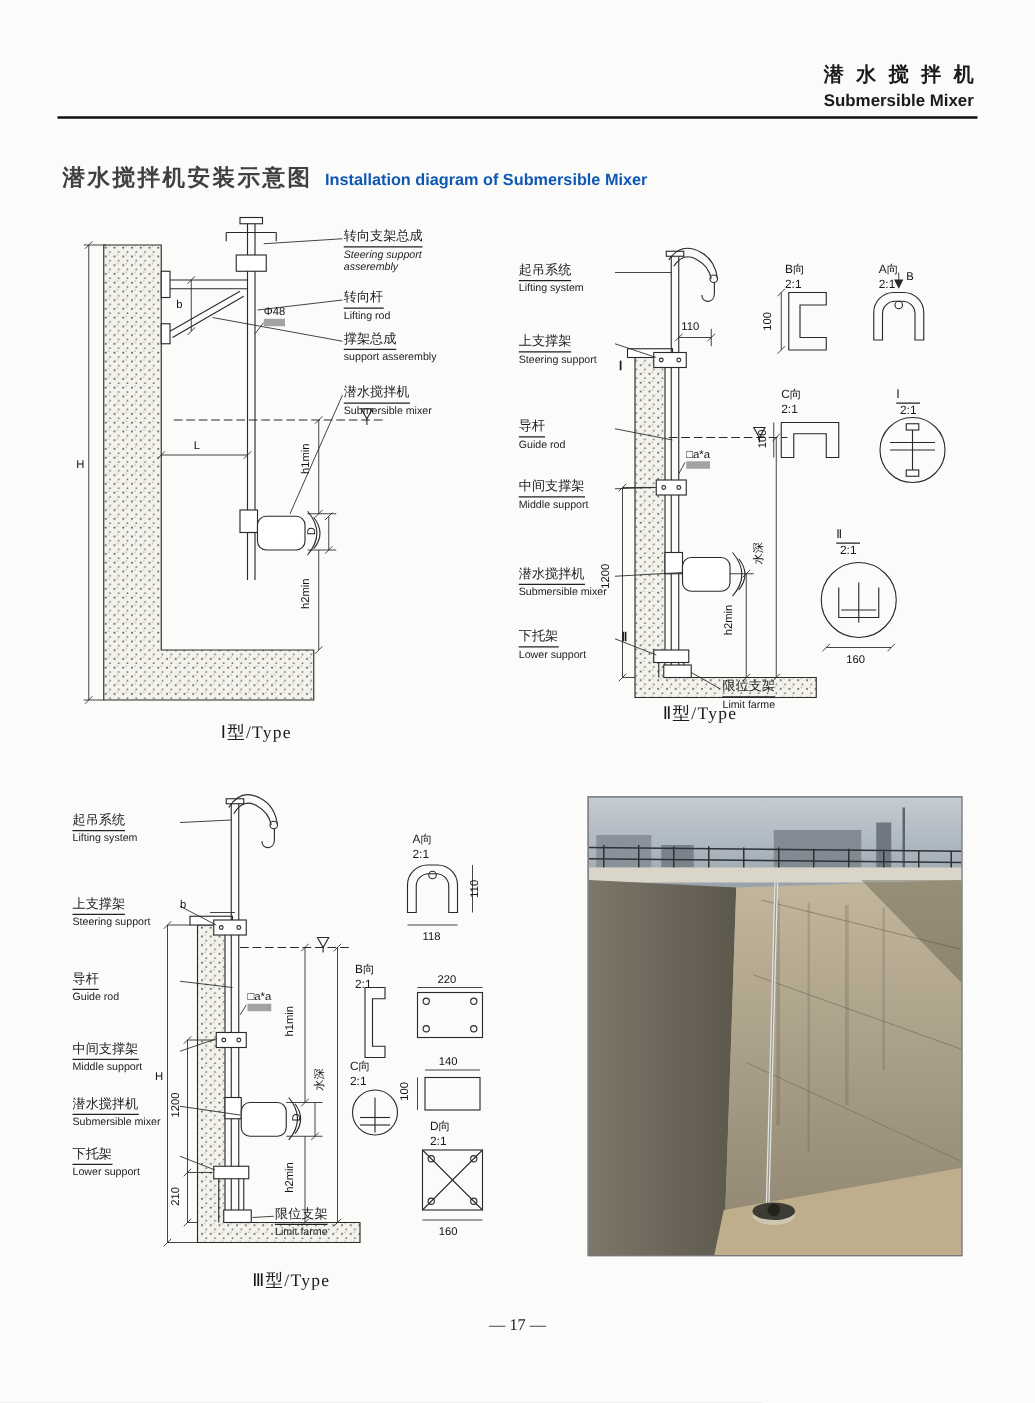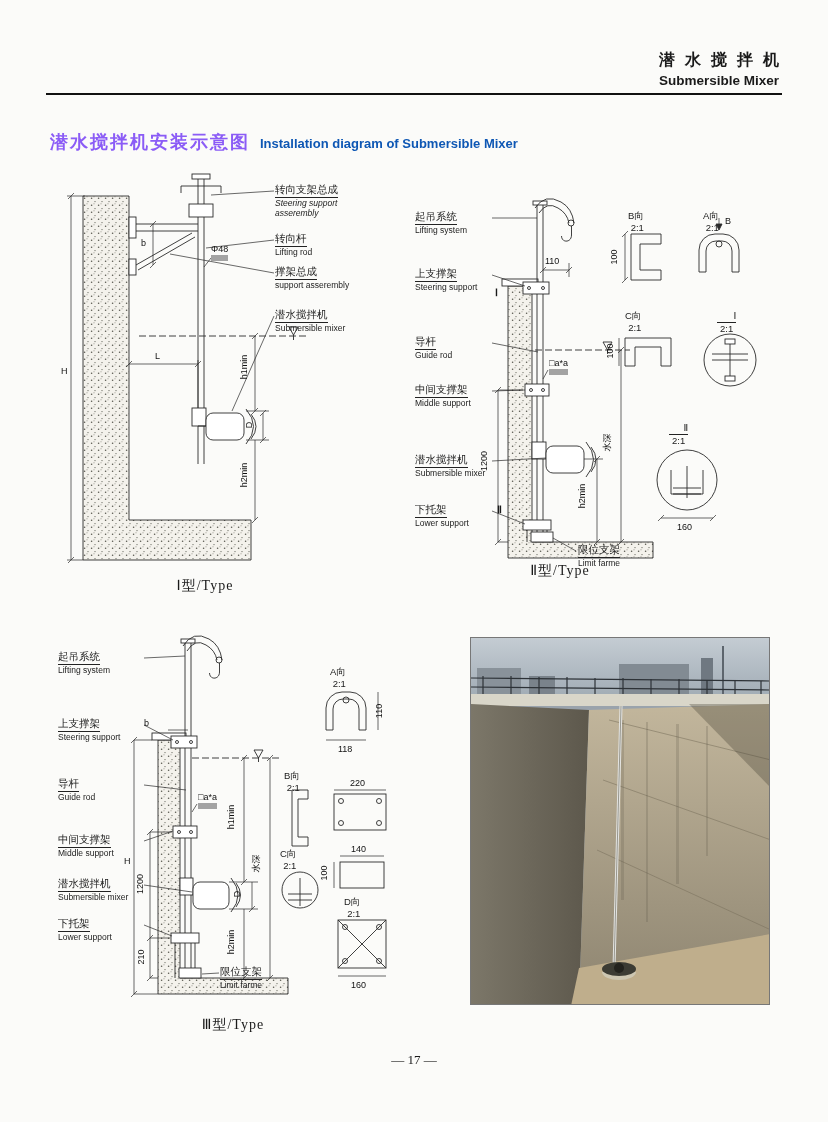--- a/index.html
+++ b/index.html
@@ -9,35 +9,35 @@
     background:#fbfbf9; color:#1a1a1a; overflow:hidden;
     font-family:"Liberation Sans", sans-serif;
   }
   
   .brand{ position:absolute; top:50px; right:46px; text-align:left; }
   .brand .zh{ display:block; font-family:"Liberation Serif", serif; font-size:16px; font-weight:bold; letter-spacing:3px; }
   .brand .en{ display:block; font-size:13.5px; font-weight:bold; margin-top:2px; }
   .rule{ position:absolute; left:46px; right:46px; top:93px; height:2px; background:#111; }
   
   .doc-title{ position:absolute; left:50px; top:130px; white-space:nowrap; }
-  .doc-title .zh{ color:#8b5cf6; font-size:18px; font-weight:bold; letter-spacing:2px; }
+  .doc-title .zh{ color:#404040; font-size:18px; font-weight:bold; letter-spacing:2px; }
   .doc-title .en{ color:#0e57b4; font-size:13px; font-weight:bold; margin-left:10px; }
   
   .fig{ position:absolute; }
   .fig svg{ position:absolute; left:0; top:0; overflow:visible; }
   .lbl{ position:absolute; line-height:1.2; white-space:nowrap; }
   .lbl .zh{ display:inline-block; font-size:10.5px; border-bottom:1px solid #222; padding-bottom:1px; }
   .lbl .en{ display:block; font-size:8.5px; color:#222; }
   .lbl.wrap{ width:96px; }
   .lbl.wrap .en{ white-space:normal;font-style:italic; }
   .dim{ position:absolute; display:inline-block; font-size:9px; color:#111; white-space:nowrap; }
   .dim.u{ border-bottom:6px solid #a3a3a3; padding-bottom:1px; }
   .rot{ transform:rotate(-90deg); transform-origin:center center; }
   .mark{ position:absolute; font-family:"Liberation Serif", serif; font-size:10px; font-weight:bold; }
-  .dview{ position:absolute; text-align:right; font-size:9.5px; line-height:1.25; }
+  .dview{ position:absolute; text-align:left; font-size:9.5px; line-height:1.25; }
   .dview i{ display:block; font-style:normal; }
   .dview.frac .sc{ border-top:1px solid #222; padding:0 3px; }
   .cap{ position:absolute; font-family:"Liberation Serif", serif; font-size:14px; letter-spacing:1px; text-align:center; }
   .photo{ position:absolute; left:470px; top:637px; width:300px; height:368px; border:1px solid #777; overflow:hidden; background:#9aa3ac; }
   .pageno{ position:absolute; left:0; right:0; top:1052px; text-align:center; font-family:"Liberation Serif", serif; font-size:13px; }
 </style>
 </head>
 <body>
 
 <div class="page">

